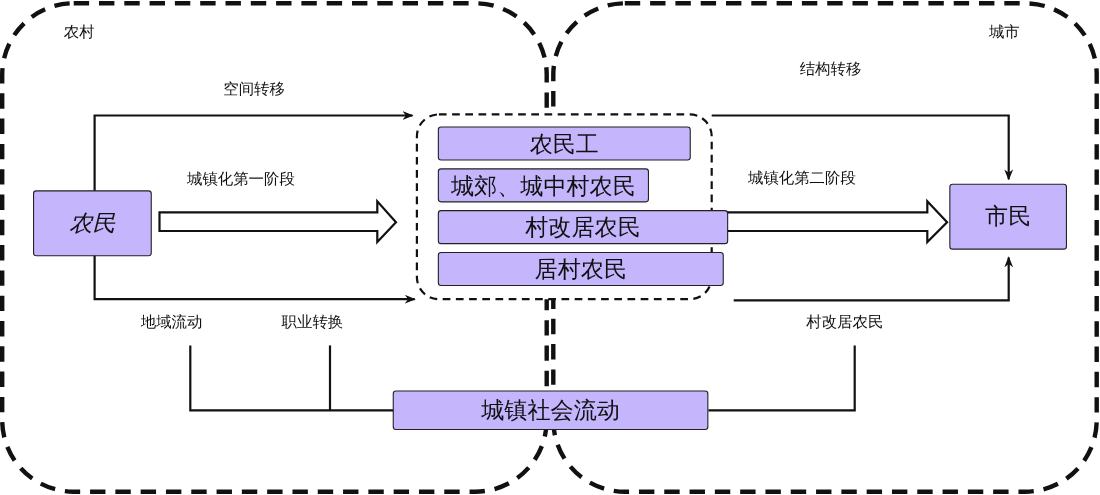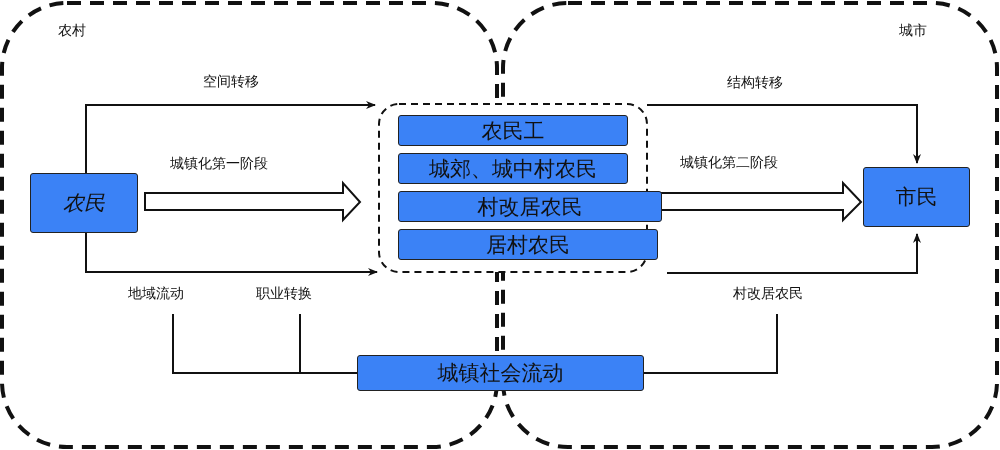--- a/index.html
+++ b/index.html
@@ -1,19 +1,19 @@
 <!DOCTYPE html>
 <html><head>
 <meta charset="utf-8">
 <style>
   html, body { margin:0; padding:0; background:#ffffff; }
   body { width:1000px; height:450px; overflow:hidden; position:relative; }
   svg { position:absolute; left:0; top:0; }
   .lbl { position:absolute; font-family:"DejaVu Serif", serif; font-size:14px; color:#111; white-space:nowrap; line-height:1; }
-  .box { position:absolute; border:1.5px solid #222; border-radius:3px; background:#3b82f6; display:flex; align-items:center; justify-content:center; font-family:"DejaVu Serif", serif; font-size:21px; color:#111; box-sizing:border-box; }
+  .box { position:absolute; border:1.5px solid #222; border-radius:3px; background:#c4b5fd; display:flex; align-items:center; justify-content:center; font-family:"DejaVu Serif", serif; font-size:21px; color:#111; box-sizing:border-box; }
 </style>
 </head>
 <body>
 
 <svg width="1000" height="450" viewBox="0 0 1000 450">
   <defs>
     <marker id="ah" markerWidth="10" markerHeight="8" refX="9" refY="4" orient="auto" markerUnits="userSpaceOnUse">
       <path d="M0,0 L10,4 L0,8 L3,4 Z" fill="#111"></path>
     </marker>
   </defs>
@@ -40,27 +40,27 @@
   <polyline points="173,314 173,373 358,373" fill="none" stroke="#111" stroke-width="2"></polyline>
   <line x1="300" y1="314" x2="300" y2="373" stroke="#111" stroke-width="2"></line>
   <polyline points="644,373 777,373 777,314" fill="none" stroke="#111" stroke-width="2"></polyline>
 </svg>
 
 <div class="lbl" style="left:58px;top:23px;">农村</div>
 <div class="lbl" style="left:899px;top:23px;">城市</div>
 
 <div class="lbl" style="left:203px;top:74px;">空间转移</div>
 <div class="lbl" style="left:170px;top:156px;text-align:center;">城镇化第一阶段</div>
-<div class="lbl" style="left:727px;top:75px;">结构转移</div>
+<div class="lbl" style="left:727px;top:56px;">结构转移</div>
 <div class="lbl" style="left:680px;top:155px;">城镇化第二阶段</div>
 <div class="lbl" style="left:128px;top:286px;">地域流动</div>
 <div class="lbl" style="left:256px;top:286px;">职业转换</div>
 <div class="lbl" style="left:733px;top:286px;">村改居农民</div>
 
 <div class="box" style="left:30px;top:173px;width:108px;height:60px;font-style:italic;">农民</div>
 <div class="box" style="left:863px;top:167px;width:107px;height:60px;">市民</div>
 
 <div class="box" style="left:398px;top:115px;width:230px;height:31px;">农民工</div>
-<div class="box" style="left:398px;top:153px;width:230px;height:31px;">城郊、城中村农民</div>
+<div class="box" style="left:398px;top:153px;width:192px;height:31px;">城郊、城中村农民</div>
 <div class="box" style="left:398px;top:191px;width:264px;height:31px;">村改居农民</div>
 <div class="box" style="left:398px;top:229px;width:260px;height:31px;">居村农民</div>
 
 <div class="box" style="left:357px;top:355px;width:287px;height:36px;">城镇社会流动</div>
 
 </body></html>

